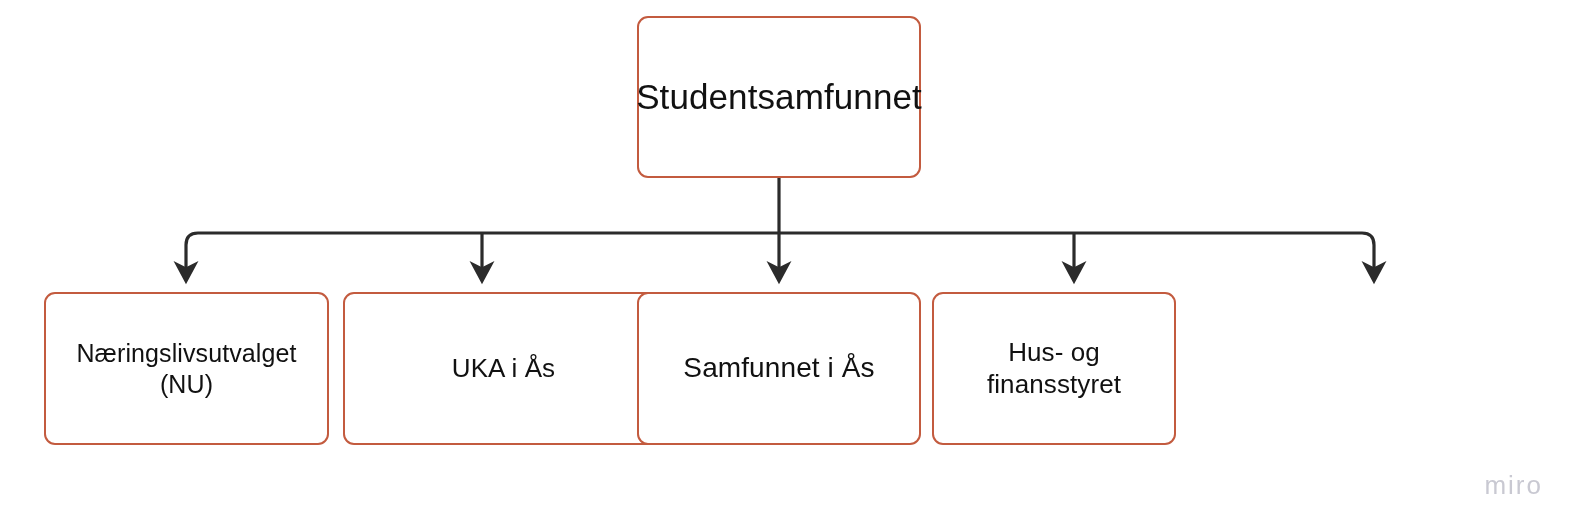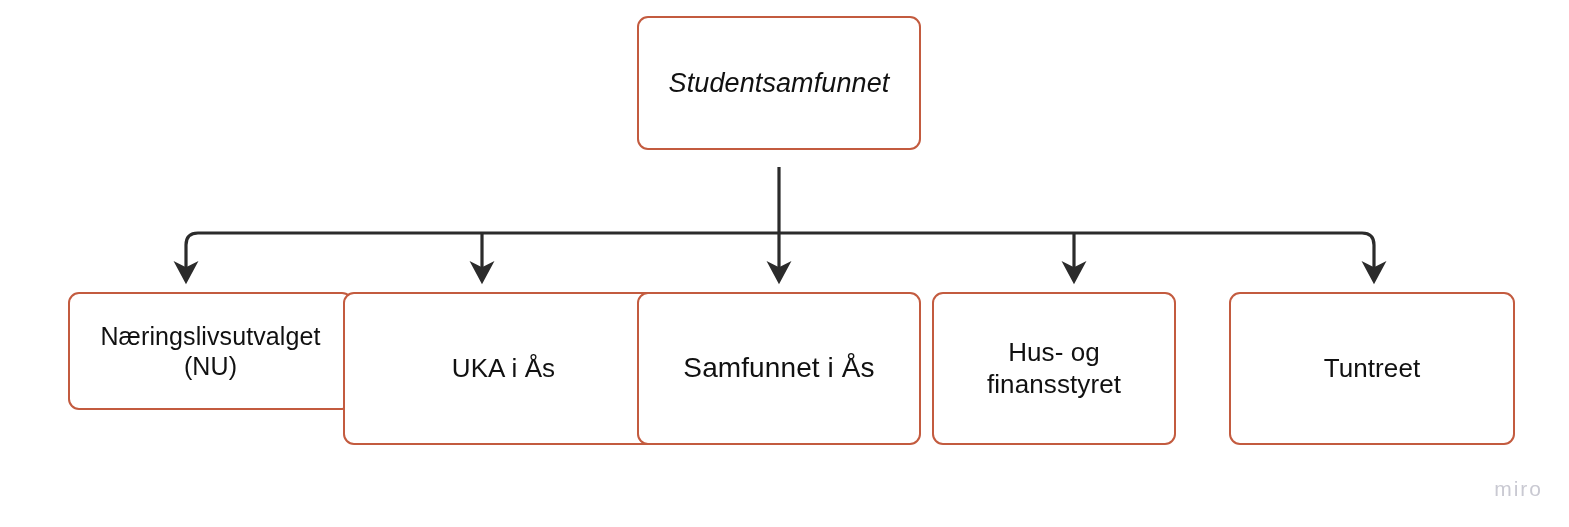--- a/index.html
+++ b/index.html
@@ -44,31 +44,29 @@
   }
   .node .label {
     display: block;
     padding: 0 10px;
     white-space: pre-line;
   }
   #node-root {
     left: 637px;
     top: 16px;
     width: 284px;
-    height: 134px;
-    font-size: 27px;
-    font-style: italic;
+    height: 162px;
+    font-size: 35px;
   }
   #node-c0 {
     left: 44px;
     top: 292px;
     width: 285px;
-    height: 118px;
+    height: 153px;
     font-size: 25px;
-    margin-left: 24px;
   }
   #node-c1 {
     left: 343px;
     top: 292px;
     width: 321px;
     height: 153px;
     font-size: 26px;
   }
   #node-c2 {
     left: 637px;
@@ -88,21 +86,21 @@
     left: 1229px;
     top: 292px;
     width: 286px;
     height: 153px;
     font-size: 26px;
   }
   #watermark {
     position: absolute;
     right: 26px;
     bottom: 26px;
-    font-size: 21px;
+    font-size: 26px;
     letter-spacing: 2px;
     color: #c9c9d2;
     z-index: 3;
     user-select: none;
   }
 </style>
 </head>
 <body>
 
 <div id="canvas">
@@ -145,19 +143,16 @@
 
   <div class="node" id="node-c2">
     <span class="label">Samfunnet i Ås</span>
   </div>
 
   <div class="node" id="node-c3">
     <span class="label">Hus- og
 finansstyret</span>
   </div>
 
-  <div class="node" id="node-c4">
-    <span class="label">Tuntreet</span>
-  </div>
 
   <div id="watermark">miro</div>
 
 </div>
 
 </body></html>

